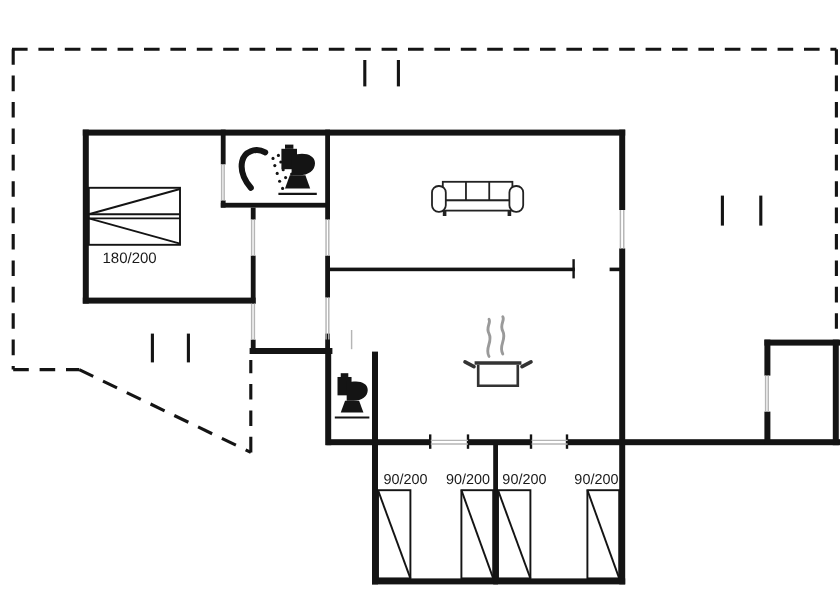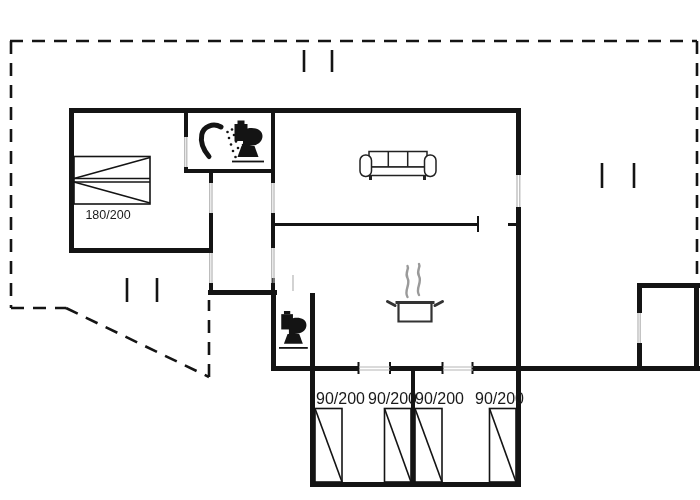--- a/index.html
+++ b/index.html
@@ -2,21 +2,21 @@
 <html><head>
 <meta charset="utf-8">
 <style>
   html,body{margin:0;padding:0;background:#fff;}
   #stage{
     position:relative;width:700px;height:500px;background:#fff;overflow:hidden;
     font-family:"Liberation Sans", sans-serif;
   }
   #plan-svg{position:absolute;left:0;top:0;}
   .bed-label{
-    position:absolute;color:#1a1a1a;font-size:16px;line-height:14px;
+    position:absolute;color:#1a1a1a;font-size:12px;line-height:14px;
     text-align:center;white-space:nowrap;letter-spacing:0px;
   }
   .lbl-double{left:78px;top:208px;width:60px;font-size:12.5px;}
   .lbl-b1{left:316px;top:392px;width:44px;}
   .lbl-b2{left:368px;top:392px;width:44px;}
   .lbl-b3{left:415px;top:392px;width:44px;}
   .lbl-b4{left:475px;top:392px;width:44px;}
 </style>
 </head>
 <body>

